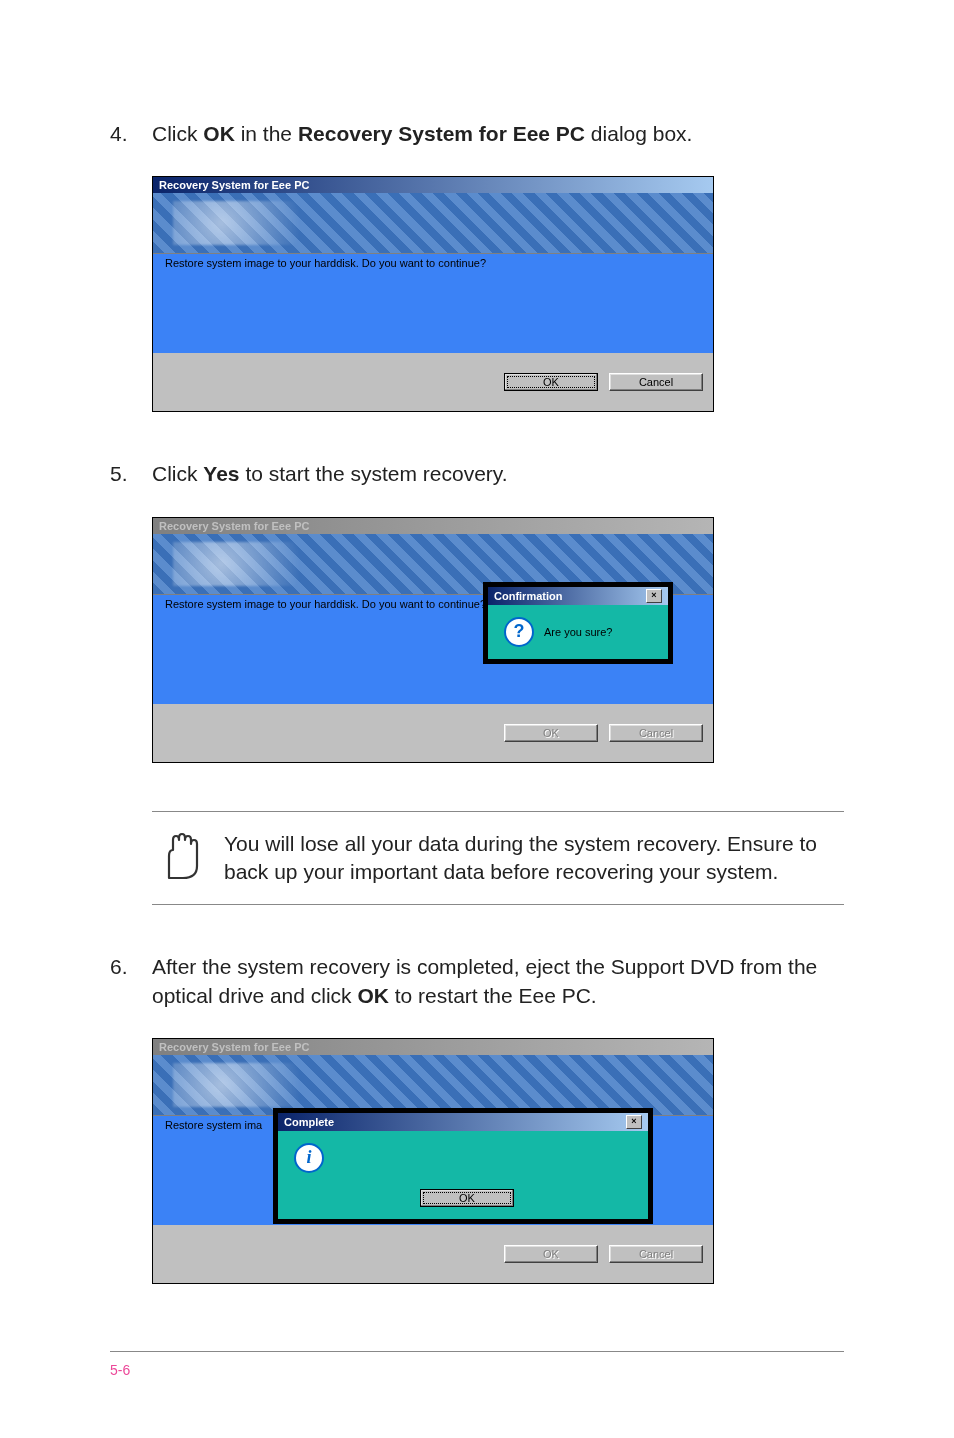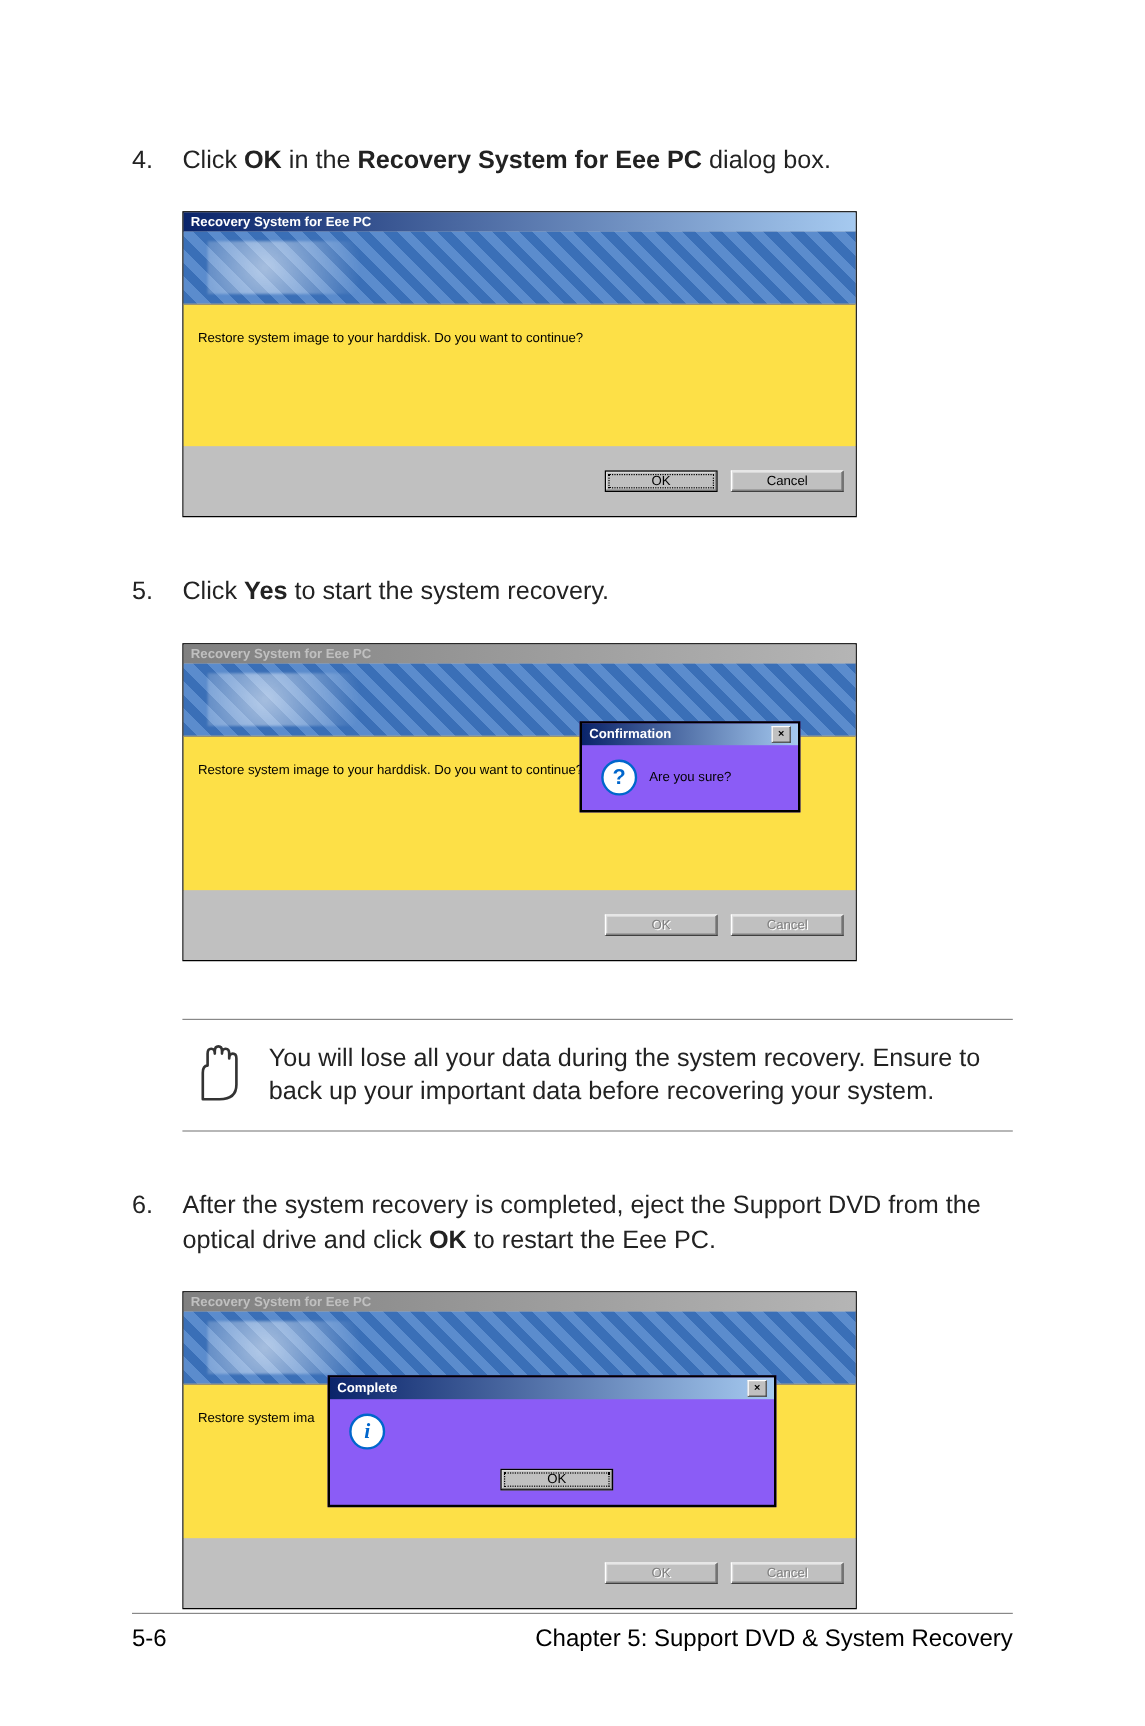--- a/index.html
+++ b/index.html
@@ -82,22 +82,22 @@
   }
   .banner::after{
     content:"";
     position:absolute;
     left:20px; top:8px;
     width:160px; height:44px;
     background: radial-gradient(circle at 30% 50%, rgba(255,255,255,.55), rgba(255,255,255,0) 70%);
     filter: blur(1px);
   }
   .dlg-body {
-    background: #fde047;
-    padding: 22px 12px 36px 12px;
+    background: #3b82f6;
+    padding: 3px 12px 36px 12px;
     border-top: 1px solid #808080;
     min-height: 60px;
   }
   .dlg-footer {
     background: #c0c0c0;
     padding: 20px 10px;
     text-align: right;
   }
   .btn95 {
     display: inline-block;
@@ -117,22 +117,22 @@
     outline: 1px dotted #000;
     outline-offset: -4px;
     border: 1px solid #000;
   }
   .btn95.disabled {
     color: #808080;
     text-shadow: 1px 1px 0 #fff;
   }
   .subdlg {
     position: absolute;
-    background: #8b5cf6;
-    border: 2px solid #000000;
+    background: #14b8a6;
+    border: 5px solid #000000;
   }
   .subdlg-body {
     padding: 12px 16px;
     display: flex;
     align-items: center;
     gap: 10px;
   }
   .subdlg-buttons {
     text-align: center;
     padding: 4px 10px 12px;
@@ -171,22 +171,22 @@
   .hand-svg { display:block; }
   .footer {
     position: absolute;
     bottom: 60px;
     left: 110px;
     right: 110px;
     border-top: 1px solid #888;
     padding-top: 10px;
     display: flex;
     justify-content: space-between;
-    font-size: 20px;
-    color: #000000;
+    font-size: 14px;
+    color: #ec4899;
   }
   .underline-accesskey { text-decoration: underline; }
 </style>
 </head>
 <body>
 
 <div class="page">
 
   <div class="step">
     <div class="step-num">4.</div>
@@ -287,14 +287,13 @@
           <span class="btn95 focus">OK</span>
         </div>
       </div>
     </div>
   </div>
 
 </div>
 
 <div class="footer">
   <span>5-6</span>
-  <span>Chapter 5: Support DVD &amp; System Recovery</span>
 </div>
 
 </body></html>

